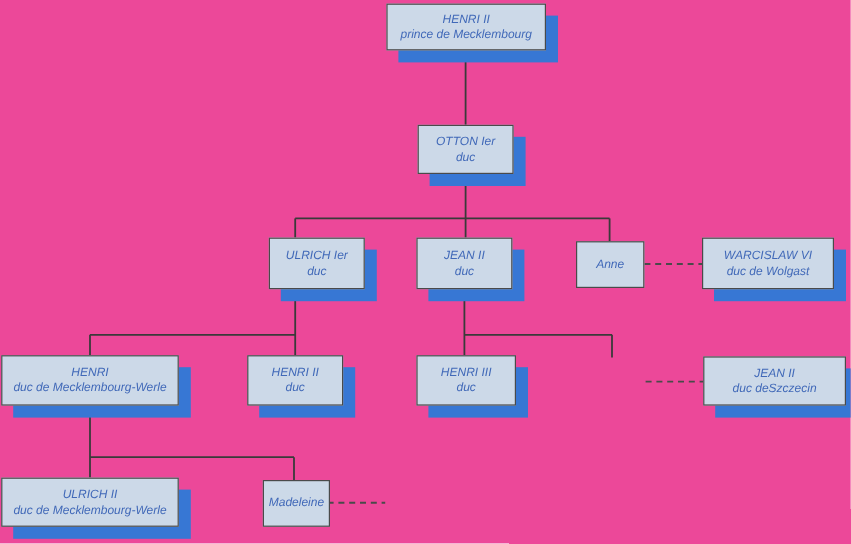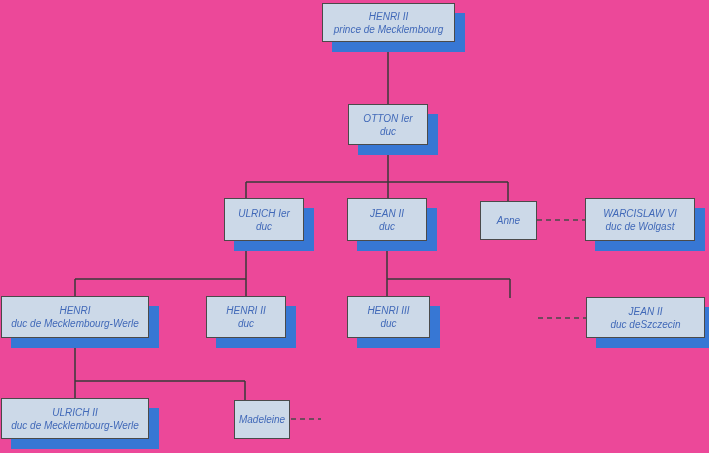--- a/index.html
+++ b/index.html
@@ -103,18 +103,18 @@
   <div class="node shadowed" style="left:586px;top:297px;width:119px;height:41px">
     <div class="nm">JEAN II</div>
     <div class="sub">duc deSzczecin</div>
   </div>
 
   <div class="node shadowed" style="left:1px;top:398px;width:148px;height:41px">
     <div class="nm">ULRICH II</div>
     <div class="sub">duc de Mecklembourg-Werle</div>
   </div>
 
-  <div class="node" style="left:234px;top:400px;width:56px;height:39px">
+  <div class="node" style="left:219px;top:400px;width:56px;height:39px">
     <div class="nm">Madeleine</div>
   </div>
 
 
 </div>
 
 </body></html>

